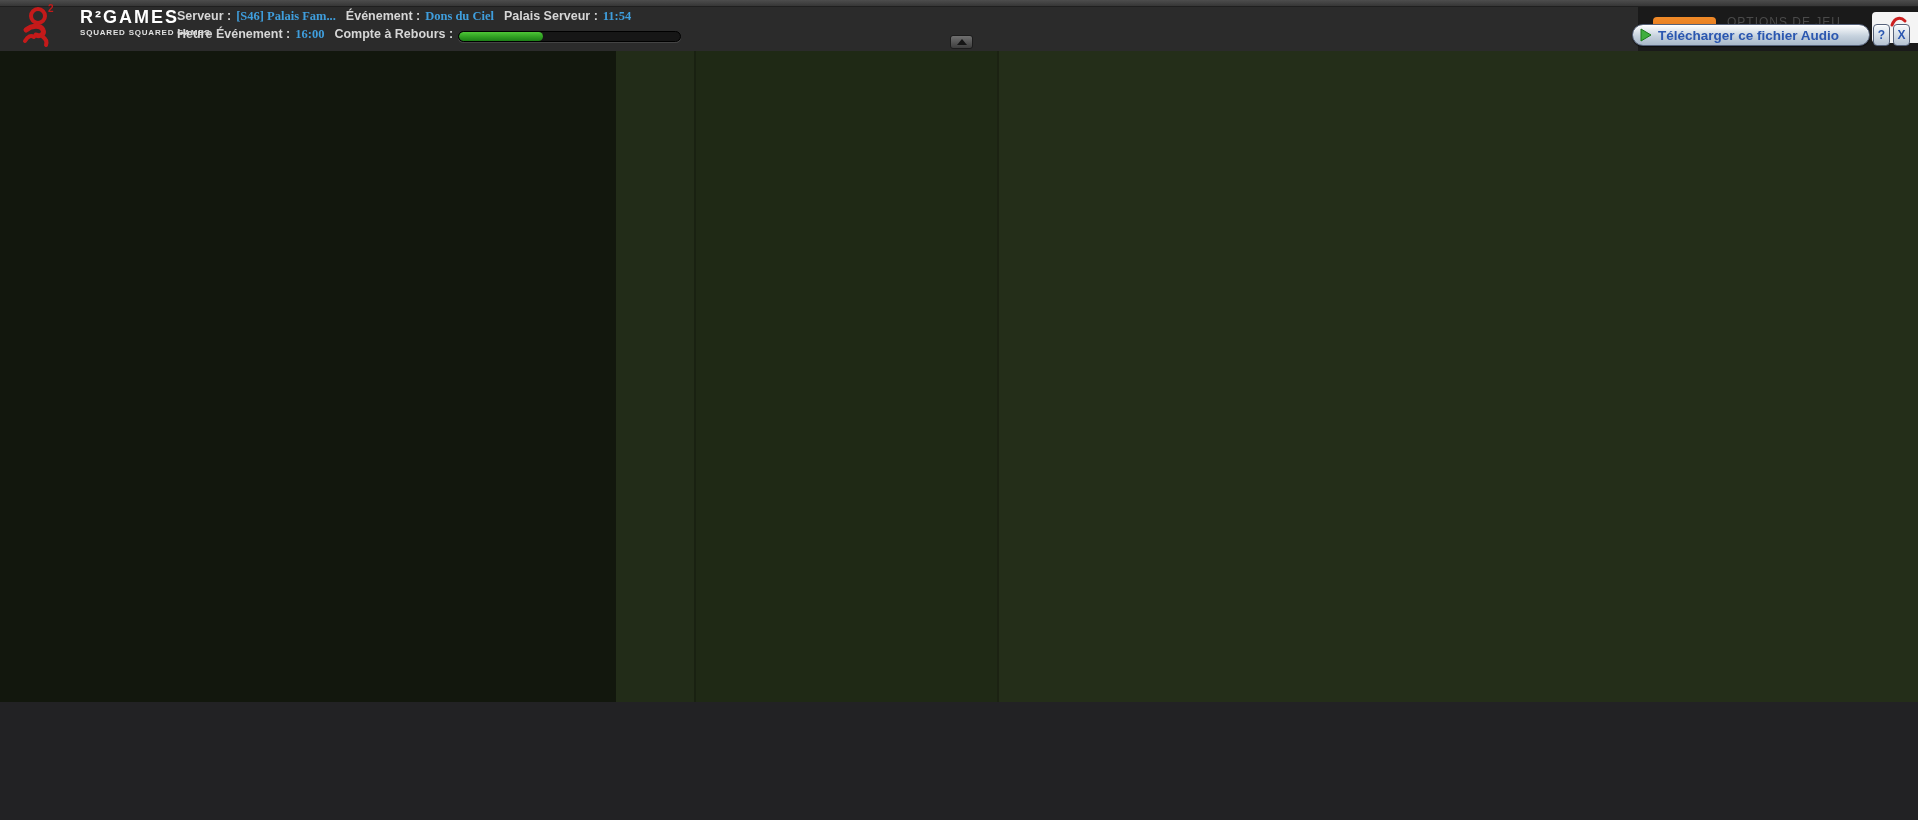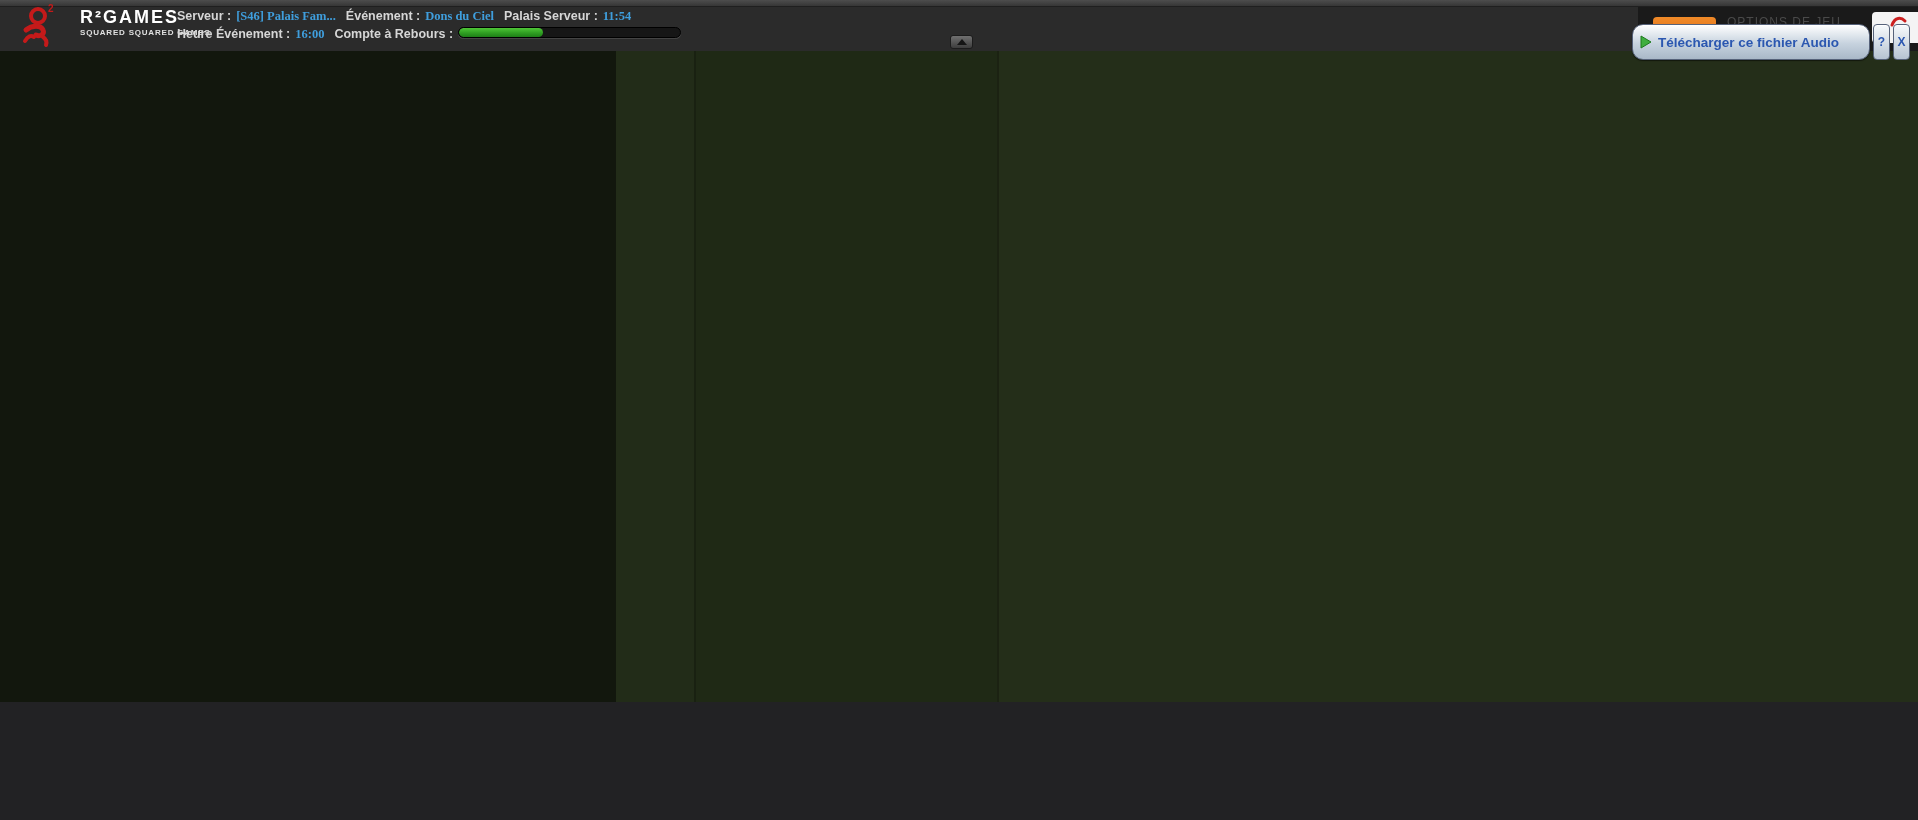--- a/index.html
+++ b/index.html
@@ -36,21 +36,21 @@
   .tagline {
     color: #e0e0e0; font-size: 8px; font-weight: bold;
     letter-spacing: 0.8px; margin-top: 2px;
   }
 
   .status-block {
     position: absolute; left: 177px; top: 9px;
     display: flex; flex-direction: column; gap: 3px;
   }
   .status-line {
-    display: flex; align-items: flex-start;
+    display: flex; align-items: flex-end;
     font-size: 12.5px; font-weight: bold; line-height: 15px;
     white-space: nowrap;
   }
   .lbl { color: #d6d6d6; margin-right: 5px; }
   .val { color: #3f9edd; margin-right: 10px; text-decoration: none; font-family: Liberation Serif, serif; }
 
   .progress-track {
     display: inline-block;
     width: 223px; height: 11px;
     background: #161616;
@@ -103,21 +103,21 @@
     position: absolute; left: 1872px; top: 12px;
     width: 58px; height: 31px;
     background: #f4f4f4;
     border-radius: 4px;
     z-index: 3; cursor: pointer;
   }
   .audio-box svg { position: absolute; left: 18px; top: 3px; }
 
   .audio-bar {
     position: absolute; left: 1632px; top: 24px;
-    width: 278px; height: 36px;
+    width: 278px; height: 22px;
     display: flex; align-items: stretch; gap: 3px;
     z-index: 5;
   }
   .audio-pill {
     flex: 1;
     display: flex; align-items: center;
     padding: 0 8px 0 6px;
     background: linear-gradient(#ffffff, #c6d2de 55%, #a9b8c8);
     border: 1px solid #56627a;
     border-radius: 11px;

